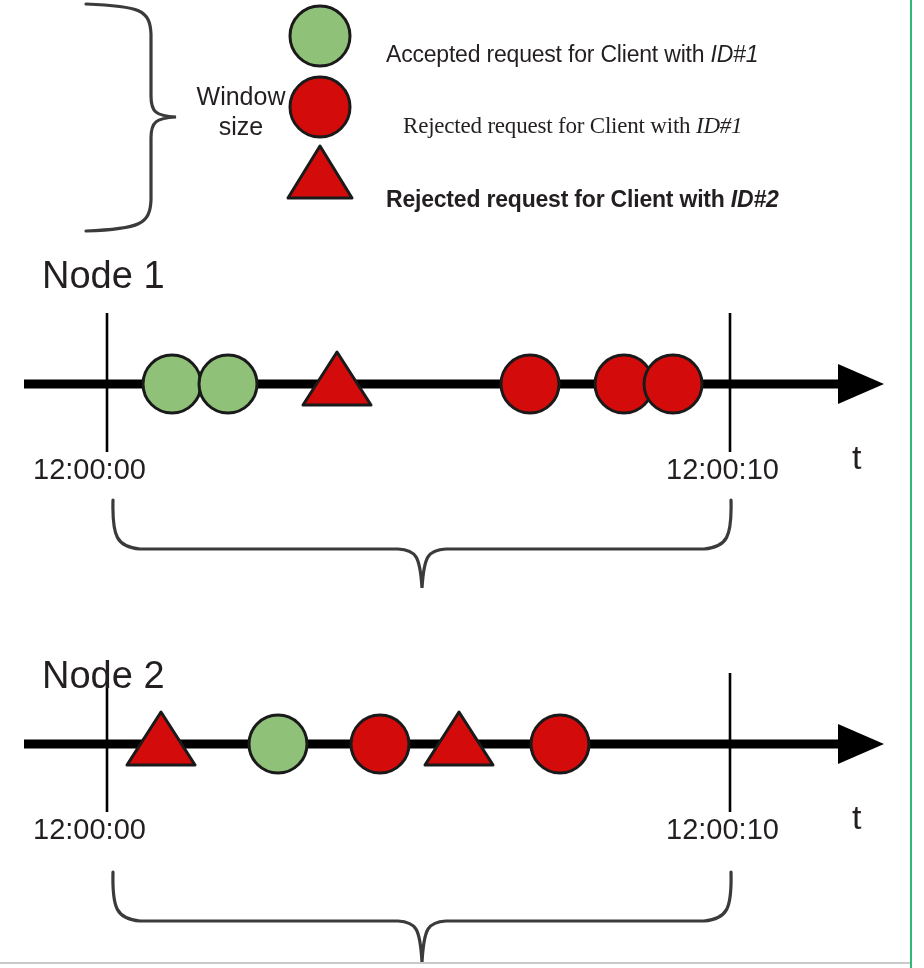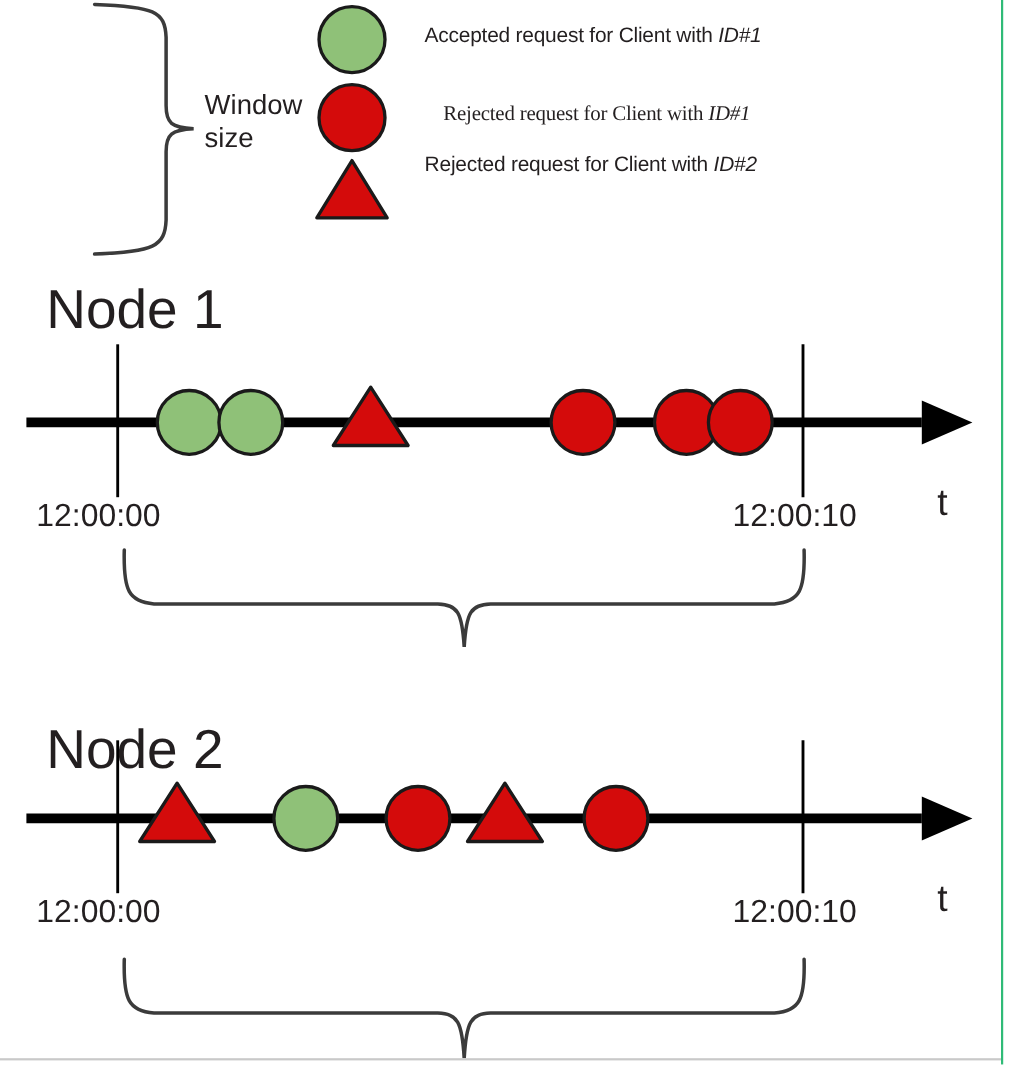--- a/index.html
+++ b/index.html
@@ -43,34 +43,35 @@
     height: 968px;
   }
 
   .txt {
     position: absolute;
     color: #231f20;
     white-space: nowrap;
     line-height: 1;
   }
   .legend-text {
-    font-size: 19px;
+    font-size: 23px;
     letter-spacing: -0.2px;
+    margin-top: 20px;
   }
   .legend-text i {
     font-style: italic;
   }
   .window-label {
     font-size: 25px;
     line-height: 1.18;
     white-space: normal;
     width: 110px;
   }
   .node-title {
-    font-size: 50px;
+    font-size: 38px;
   }
   .time-label {
     font-size: 29px;
     text-align: center;
   }
   .axis-letter {
     font-size: 34px;
   }
 </style>
 </head>
@@ -145,30 +146,30 @@
       <path d="M 113 872
                C 112 909, 117 919, 140 921
                L 398 921
                C 416 922, 420 928, 422 962
                C 424 928, 428 922, 446 921
                L 704 921
                C 727 919, 732 909, 731 872" fill="none" stroke="#3b3b3b" stroke-width="3.2" stroke-linecap="round"></path>
     </g>
   </svg>
 
-  <div class="txt window-label" style="left:186px; top:82px;">
+  <div class="txt window-label" style="left:186px; top:82px;text-align:center;">
     <span>Window</span><br>
     <span>size</span>
   </div>
 
   <div class="txt legend-text" style="left:386px; top:23px;"><span>Accepted request for Client with </span><i>ID#1</i></div>
 
   <div class="txt legend-text" style="left:403px; top:94px;font-family:Liberation Serif, serif;"><span>Rejected request for Client with </span><i>ID#1</i></div>
 
-  <div class="txt legend-text" style="left:386px; top:140px;"><span>Rejected request for Client with </span><i>ID#2</i></div>
+  <div class="txt legend-text" style="left:386px; top:168px;font-weight:bold;"><span>Rejected request for Client with </span><i>ID#2</i></div>
 
   <div class="txt node-title" style="left:42px; top:256px;">Node 1</div>
   <div class="txt time-label" style="left:33px; top:455px;">12:00:00</div>
   <div class="txt time-label" style="left:666px; top:455px;">12:00:10</div>
   <div class="txt axis-letter" style="left:852px; top:440px;">t</div>
 
   <div class="txt node-title" style="left:42px; top:616px;margin-top:40px;">Node 2</div>
   <div class="txt time-label" style="left:33px; top:815px;">12:00:00</div>
   <div class="txt time-label" style="left:666px; top:815px;">12:00:10</div>
   <div class="txt axis-letter" style="left:852px; top:800px;">t</div>

